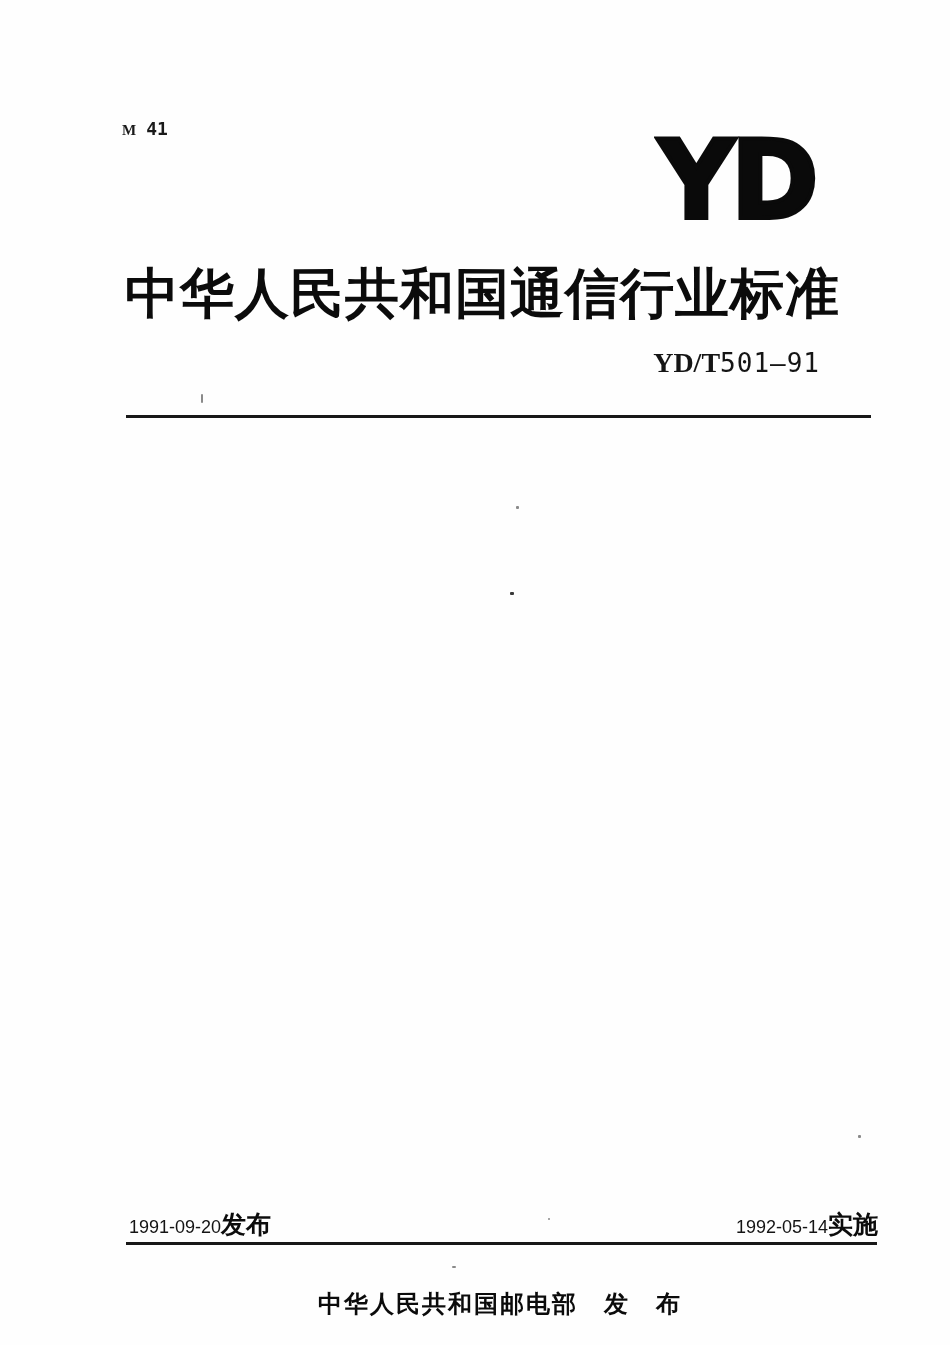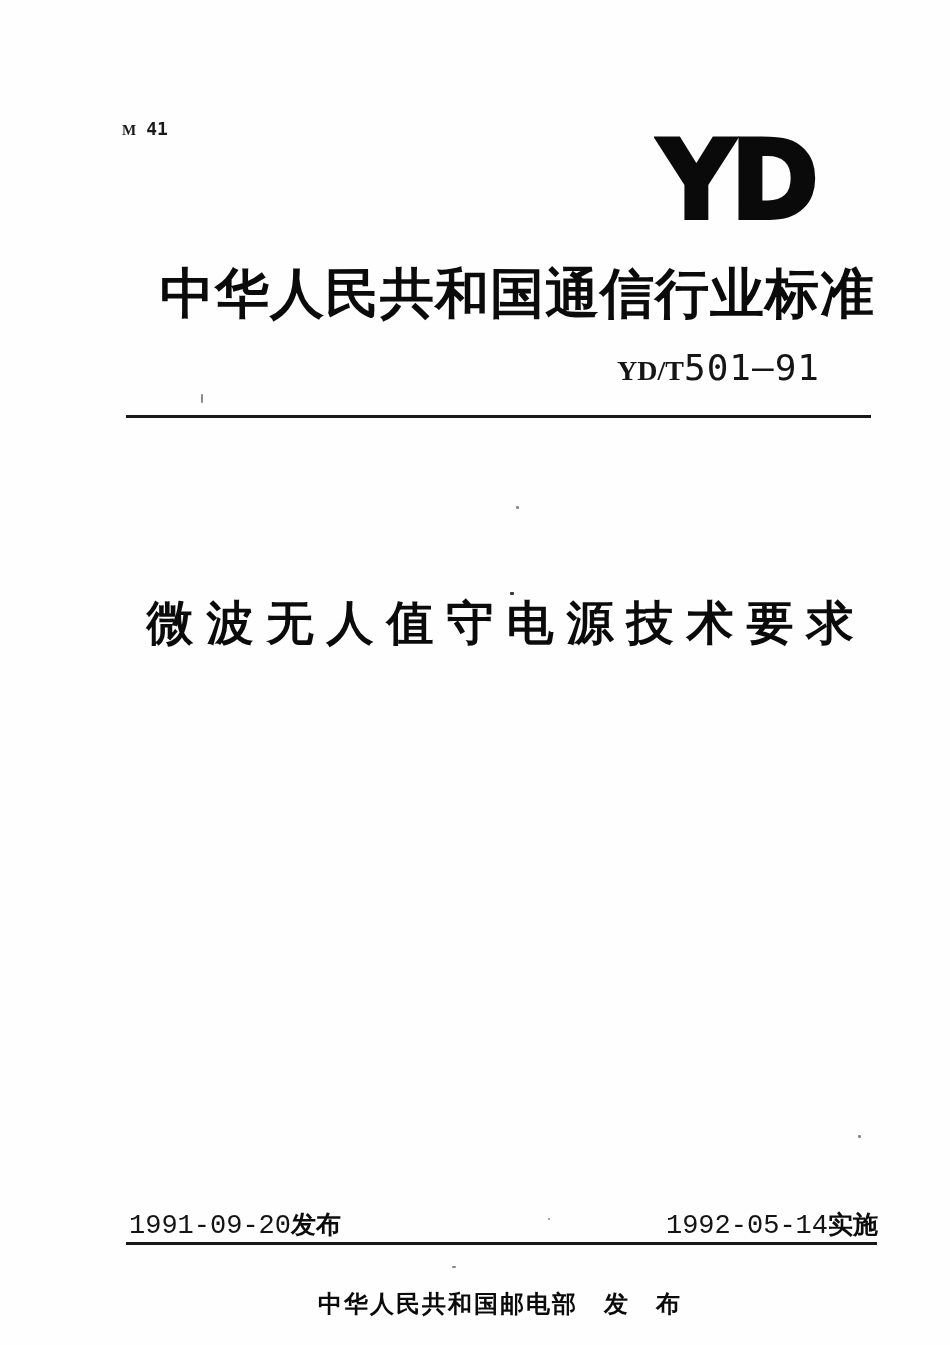--- a/index.html
+++ b/index.html
@@ -44,21 +44,21 @@
     -webkit-text-stroke: 4px #0a0a0a;
     transform: scaleY(1.02);
   }
 
   
   .std-body-title {
     position: absolute;
     left: 125px;
     width: 750px;
     top: 258px;
-    text-align: right;
+    text-align: left;
     font-size: 54px;
     font-weight: bold;
     letter-spacing: 1px;
     white-space: nowrap;
     color: #0b0b0b;
   }
 
   
   .std-number {
     position: absolute;
@@ -67,21 +67,21 @@
     white-space: nowrap;
     color: #151515;
   }
   .std-number .prefix {
     font-family: "Liberation Serif", serif;
     font-weight: bold;
     font-size: 28px;
   }
   .std-number .code {
     font-family: "DejaVu Sans Mono", monospace;
-    font-size: 36px;
+    font-size: 26px;
     letter-spacing: 1px;
   }
 
   .rule {
     position: absolute;
     background: #181818;
     height: 3px;
   }
   .rule-top    { left: 126px; width: 745px; top: 415px; }
   .rule-bottom { left: 126px; width: 751px; top: 1242px; }
@@ -106,22 +106,22 @@
     position: absolute;
     left: 129px;
     right: 72px;
     top: 1208px;
     display: flex;
     justify-content: space-between;
     align-items: baseline;
     white-space: nowrap;
   }
   .date-digits {
-    font-family: Liberation Mono, monospace;
-    font-size: 27px;
+    font-family: Liberation Sans, sans-serif;
+    font-size: 18px;
     letter-spacing: 0px;
     color: #141414;
   }
   .date-label {
     font-size: 25px;
     font-weight: bold;
     color: #0c0c0c;
     margin-top: 20px;
   }
 
@@ -165,21 +165,20 @@
   <div class="yd-logo">YD</div>
 
   <div class="std-body-title">中华人民共和国通信行业标准</div>
 
   <div class="std-number">
     <span class="prefix">YD/T</span><span class="code">501—91</span>
   </div>
 
   <div class="rule rule-top"></div>
 
-  <div class="doc-title">微波无人值守电源技术要求</div>
 
   <div class="dates-row">
     <div>
       <span class="date-digits">1991-09-20</span><span class="date-label">发布</span>
     </div>
     <div>
       <span class="date-digits">1992-05-14</span><span class="date-label">实施</span>
     </div>
   </div>
 

